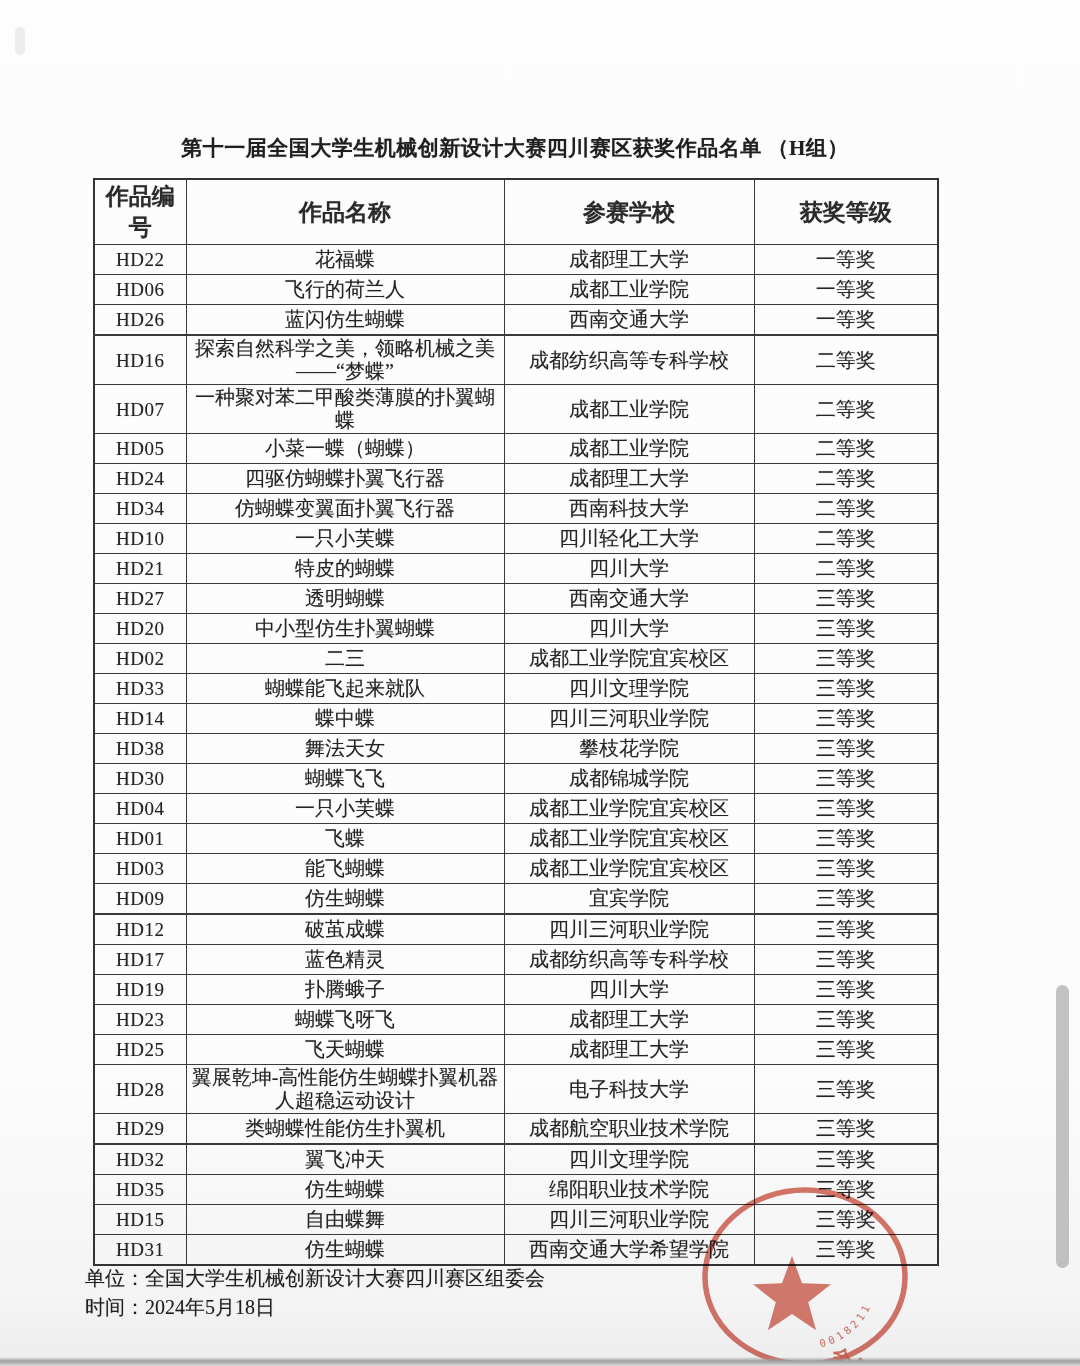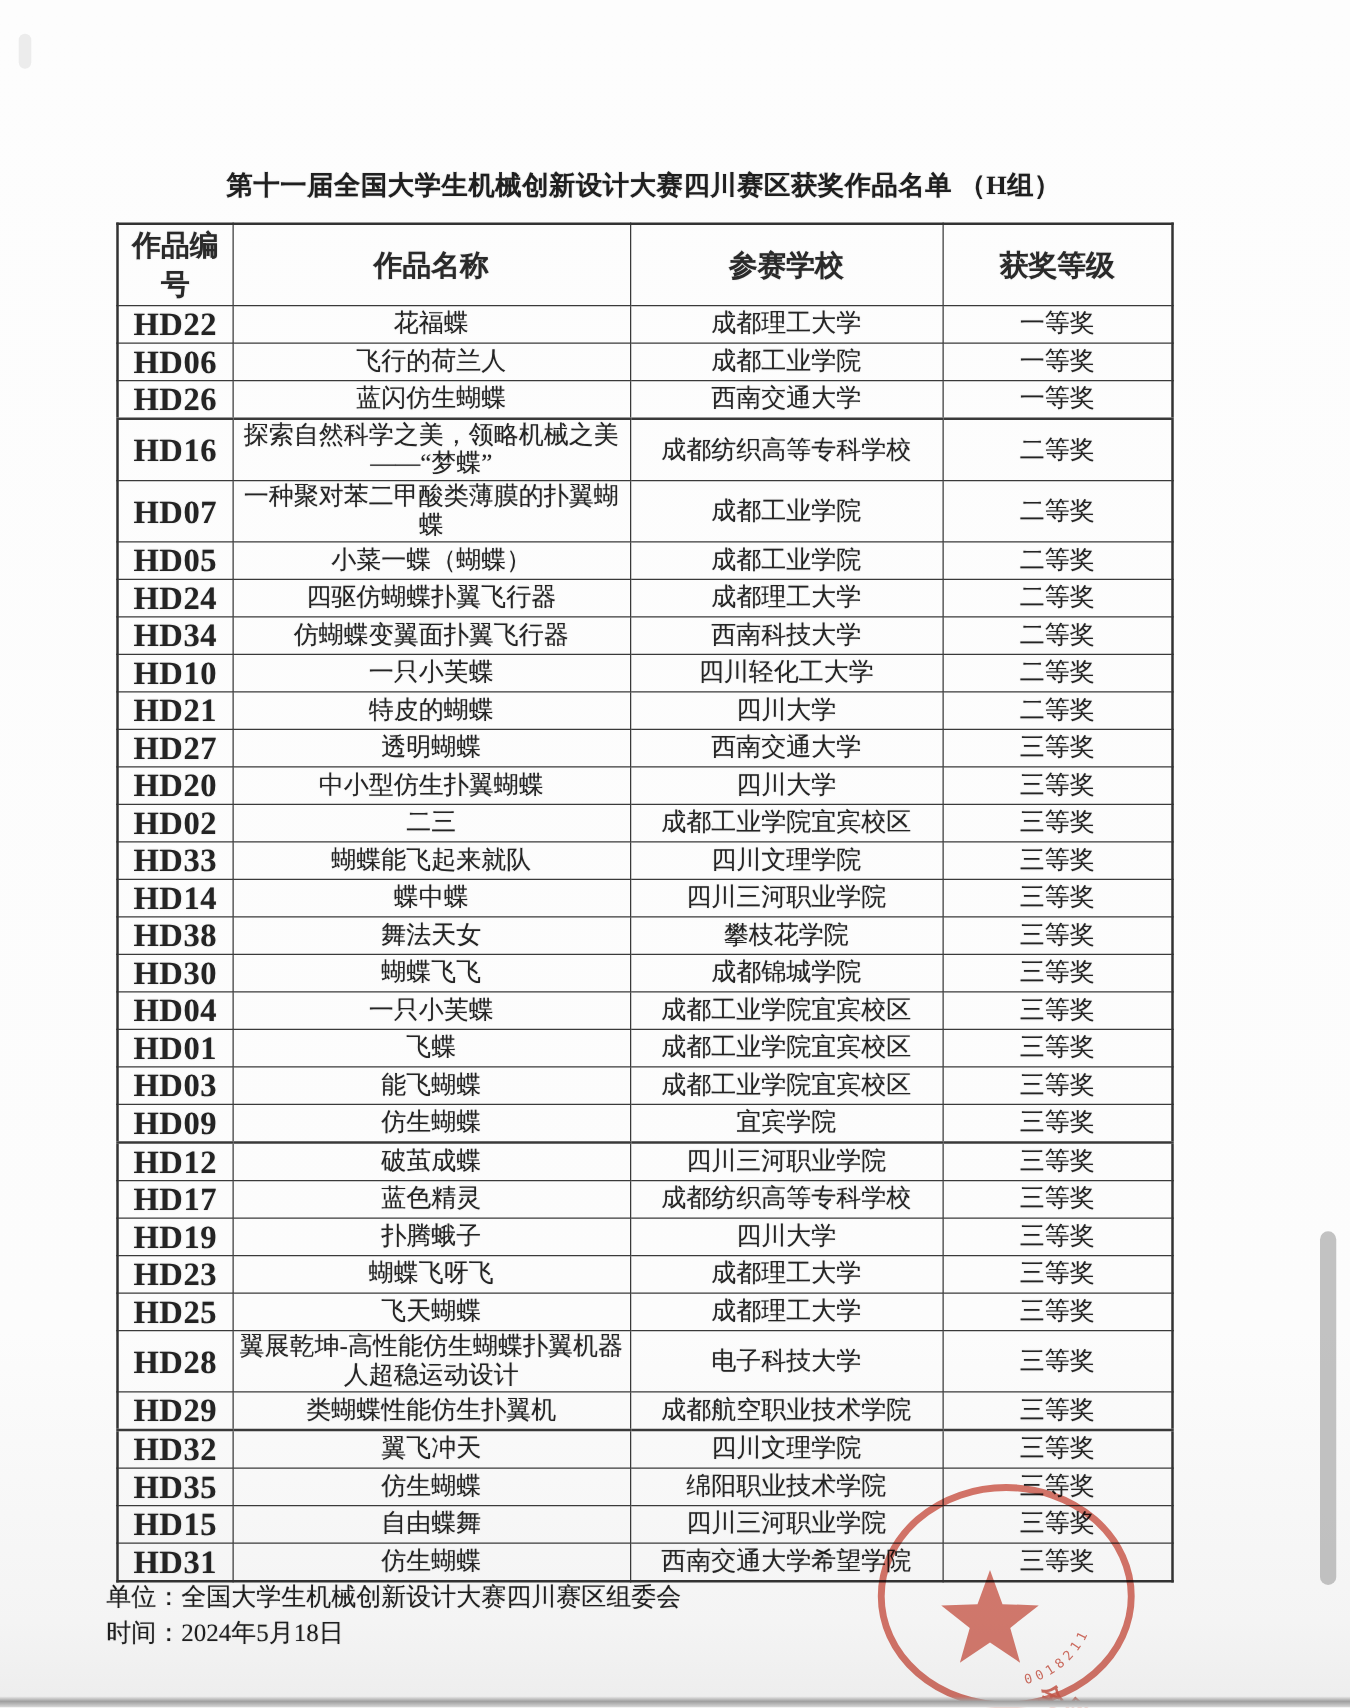--- a/index.html
+++ b/index.html
@@ -27,21 +27,21 @@
   table.awards col.c2{width:318px;}
   table.awards col.c3{width:250px;}
   table.awards col.c4{width:184px;}
   table.awards th,table.awards td{
     border:1.6px solid #3a3a3a;text-align:center;vertical-align:middle;
     padding:1px 3px;overflow:hidden;
   }
   table.awards{border:2.2px solid #333;}
   table.awards th{height:27px;font-size:23px;font-weight:700;color:#2a2a2a;}
   table.awards td{height:27px;font-size:20px;line-height:23px;}
-  table.awards td.id-cell{font-size:26px;letter-spacing:.5px;font-weight:bold;}
+  table.awards td.id-cell{font-size:19px;letter-spacing:.5px;}
   table.awards tbody tr:nth-child(4) td,
   table.awards tbody tr:nth-child(22) td,
   table.awards tbody tr:nth-child(29) td{border-top-width:2.4px;}
   .footer{
     position:absolute;top:1264px;left:85px;width:862px;
     text-align:left;font-size:20px;line-height:29px;color:#1e1e1e;
     text-shadow:0 0 1px rgba(70,70,70,.4);
   }
   .footer .date-line{padding-right:6px;}
   .stamp{

